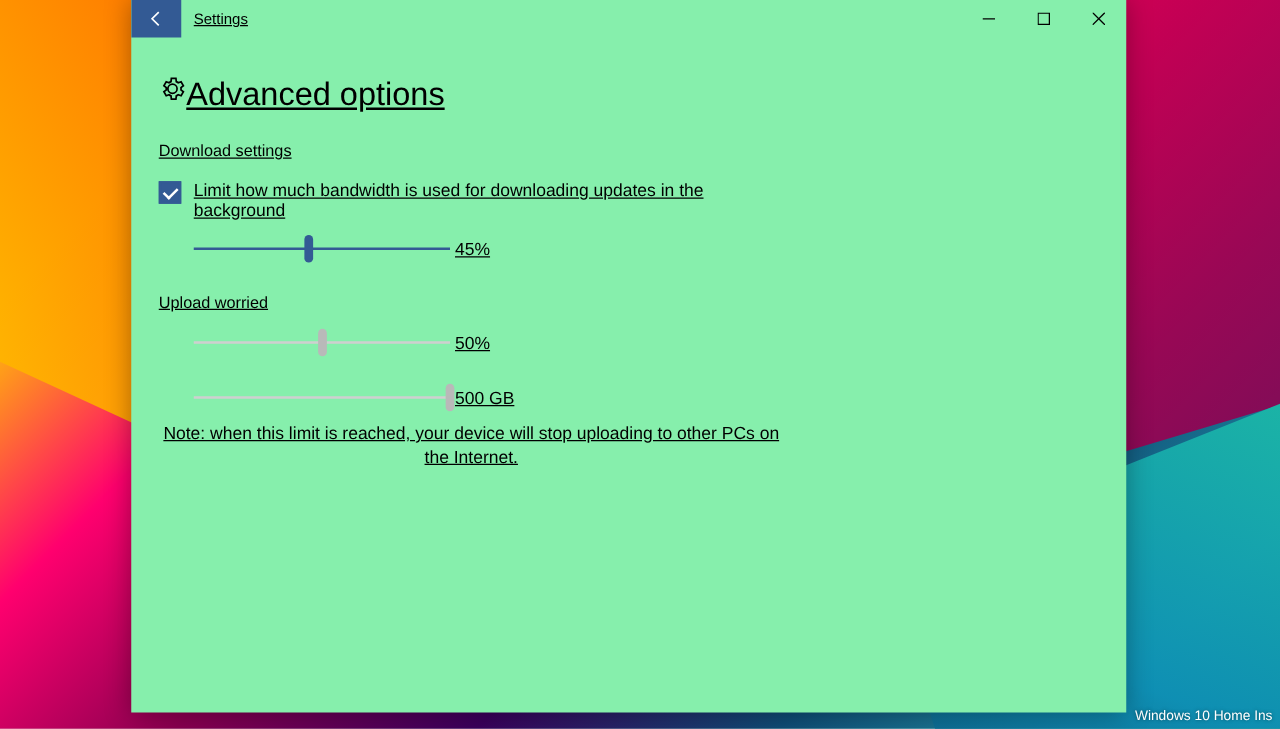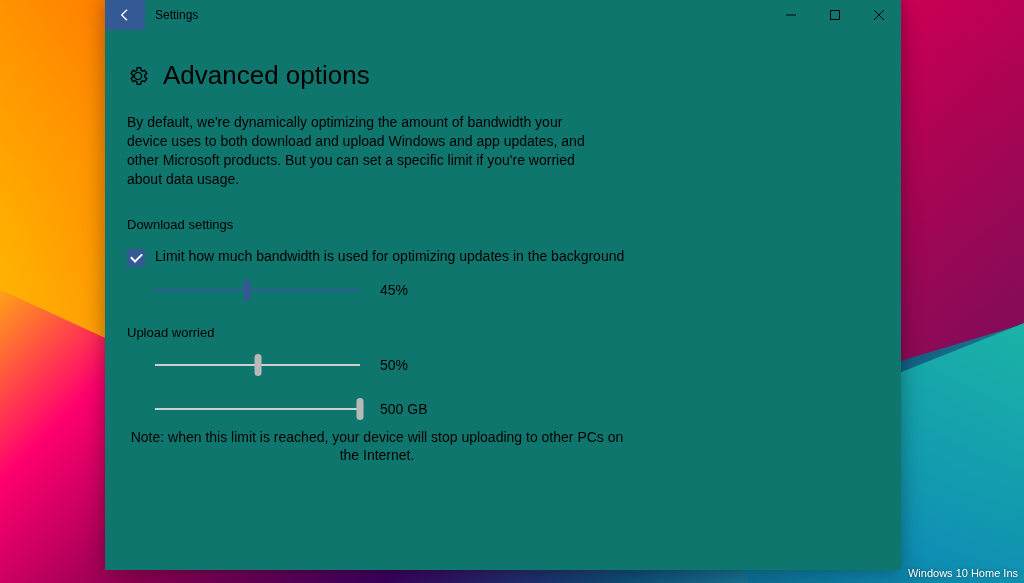--- a/index.html
+++ b/index.html
@@ -41,24 +41,25 @@
       z-index: 5;
       text-shadow: 0 0 3px rgba(0,0,0,.5);
       margin-left: 24px;
     }
     .settings-window {
       position: absolute;
       left: 105px;
       top: 0;
       width: 796px;
       height: 570px;
-      background: #0f766e;
+      background: #86efac;
       box-shadow: 0 0 20px rgba(0,0,0,.35);
       z-index: 10;
       overflow: hidden;
+      text-decoration: underline;
     }
     .titlebar {
       height: 30px;
       display: flex;
       align-items: stretch;
       font-size: 12px;
       color: #000;
     }
     .back-btn {
       width: 40px;
@@ -82,21 +83,21 @@
       align-items: center;
       justify-content: center;
       font-size: 11px;
       color: #000;
     }
     .win-btn svg { width:10px; height:10px; }
     .content {
       padding: 30px 22px 10px 22px;
       color: #000;
     }
-    .page-header { display: flex; align-items: center; gap: 14px; margin-bottom: 22px; }
+    .page-header { display: flex; align-items: flex-start; margin-bottom: 22px; }
     .page-header svg { width:22px; height:22px; }
     h1 { font-weight: 400; font-size: 26px; }
     .intro {
       font-size: 14px;
       line-height: 1.35;
       max-width: 465px;
       margin-bottom: 28px;
     }
     h2 { font-weight: 400; font-size: 13px; margin-bottom: 16px; }
     .option { display: flex; gap: 10px; font-size: 14px; align-items: flex-start; margin-bottom: 6px; max-width: 500px; }
@@ -107,21 +108,21 @@
       flex-shrink: 0;
       display: flex; align-items: center; justify-content: center;
       margin-top: 1px;
     }
     .checkbox.checked { background: #335a94; border-color: #335a94; }
     .checkbox.checked::after {
       content: ""; width: 5px; height: 9px;
       border: solid #fff; border-width: 0 2px 2px 0;
       transform: translateY(-1px) rotate(45deg);
     }
-    .slider-row { display: flex; align-items: center; gap: 20px; padding-left: 28px; margin-top: 14px; margin-bottom: 26px; font-size: 14px; }
+    .slider-row { display: flex; align-items: center; gap: 4px; padding-left: 28px; margin-top: 14px; margin-bottom: 26px; font-size: 14px; }
     .slider {
       position: relative;
       width: 205px;
       height: 18px;
     }
     .slider .track {
       position: absolute; top: 50%; left: 0; right: 0; height: 2px; transform: translateY(-50%);
     }
     .slider .thumb {
       position: absolute; top: 50%; width: 7px; height: 22px; border-radius: 4px; transform: translate(-50%,-50%);
@@ -169,27 +170,26 @@
   </div>
 
   <div class="content">
     <div class="page-header">
       <svg viewBox="0 0 24 24">
           <path fill="none" stroke="#000" stroke-width="1.5" d="M12 8a4 4 0 100 8 4 4 0 000-8zM19.4 13a7.5 7.5 0 000-2l2.1-1.6-2-3.5-2.5.9a7.5 7.5 0 00-1.7-1L15 3h-4l-.3 2.8a7.5 7.5 0 00-1.7 1l-2.5-.9-2 3.5L6.6 11a7.5 7.5 0 000 2l-2.1 1.6 2 3.5 2.5-.9a7.5 7.5 0 001.7 1L11 21h4l.3-2.8a7.5 7.5 0 001.7-1l2.5.9 2-3.5z"></path>
         </svg>
       <h1>Advanced options</h1>
     </div>
 
-    <p class="intro">By default, we're dynamically optimizing the amount of bandwidth your device uses to both download and upload Windows and app updates, and other Microsoft products. But you can set a specific limit if you're worried about data usage.</p>
 
     <div class="section">
       <h2>Download settings</h2>
       <label class="option">
         <span class="checkbox checked"></span>
-        <span>Limit how much bandwidth is used for optimizing updates in the background</span>
+        <span>Limit how much bandwidth is used for downloading updates in the background</span>
       </label>
       <div class="slider-row">
         <div class="slider active">
           <div class="track"></div>
           <div class="thumb" style="left:45%"></div>
         </div>
         <span>45%</span>
       </div>
     </div>
 

